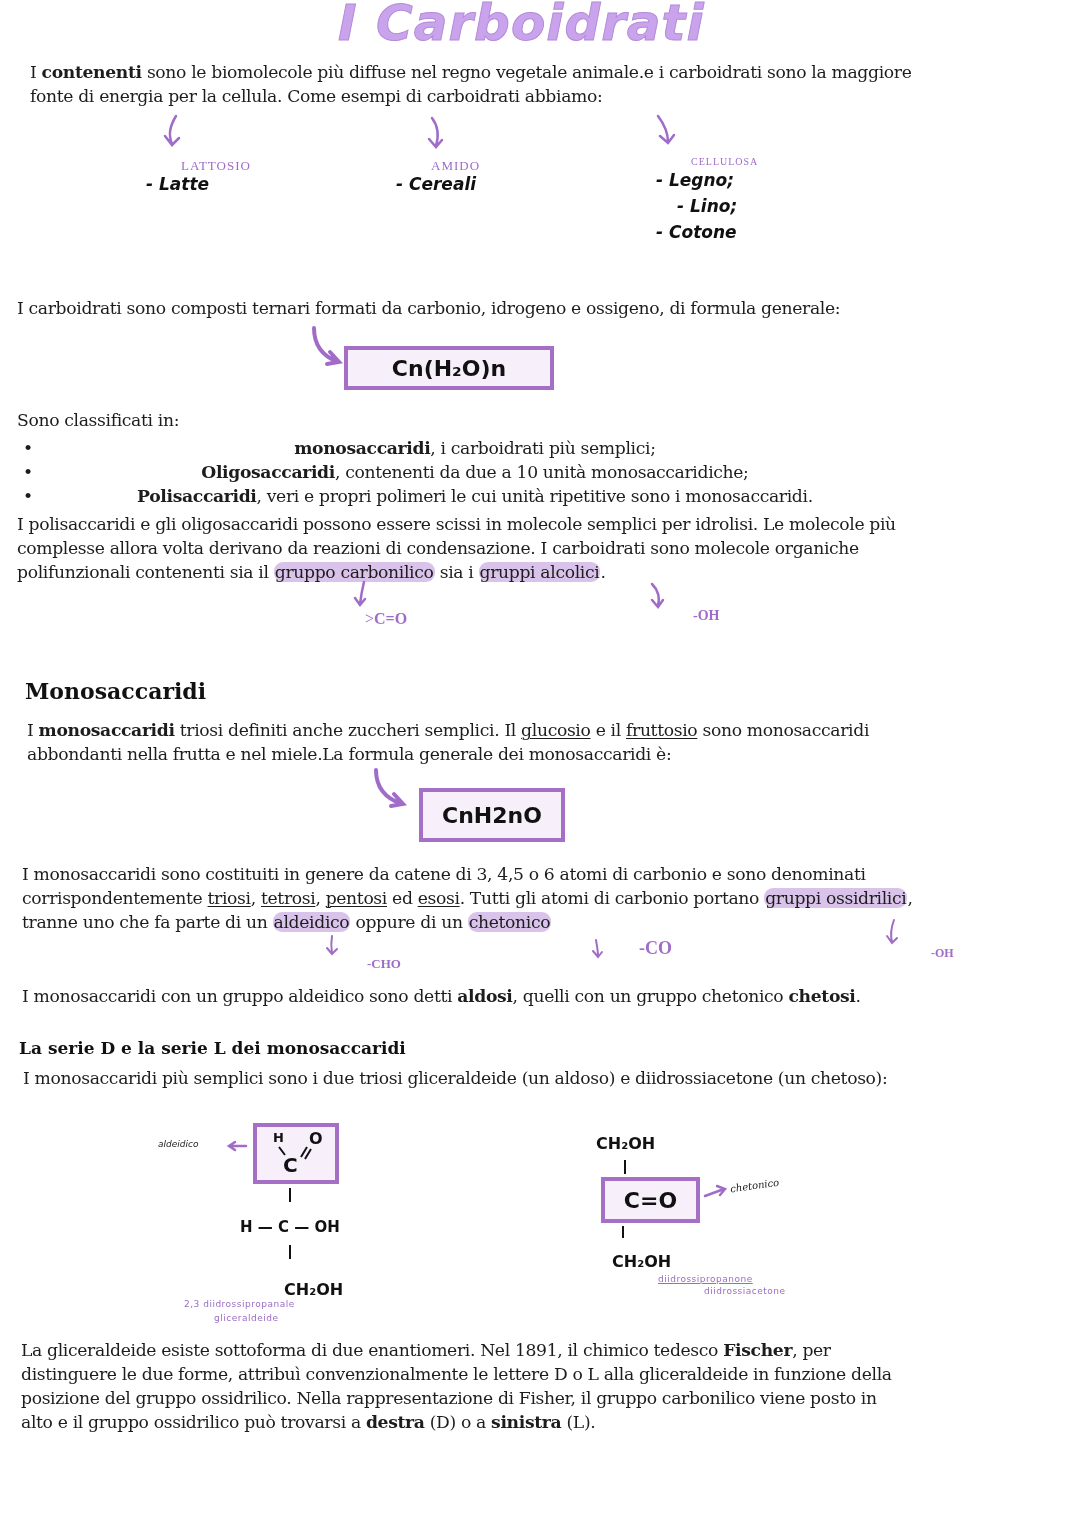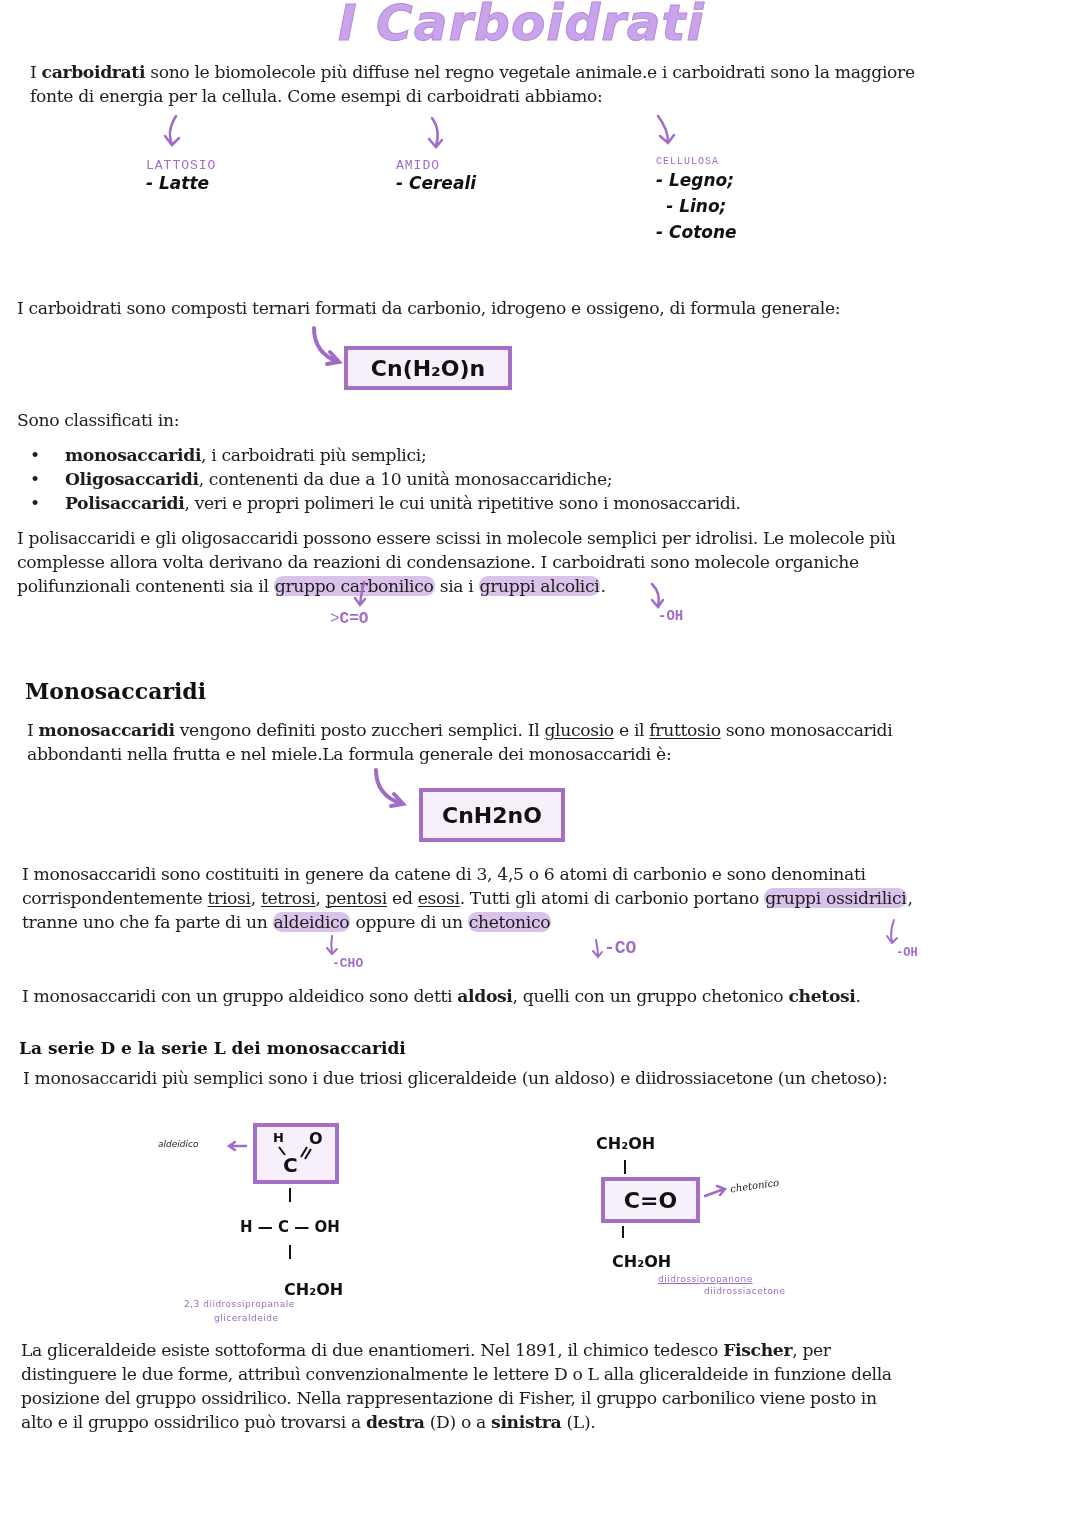--- a/index.html
+++ b/index.html
@@ -9,51 +9,51 @@
   }
   .abs { position: absolute; }
   .txt {
     font-family: "DejaVu Serif", serif; font-size: 17.2px; line-height: 24px;
     color: #1d1d1d; letter-spacing: -0.35px; white-space: nowrap;
   }
   b { font-weight: bold; }
   .hl { background: #d9c3ea; border-radius: 9px; padding: 0 1px; }
   .ul { text-decoration: underline; text-decoration-thickness: 1px; text-underline-offset: 2px; }
   .hand {
-    font-family: Liberation Mono, monospace; color: #a06cc8; white-space: nowrap;
+    font-family: Liberation Serif, serif; color: #a06cc8; white-space: nowrap; margin-left: 35px;
   }
   .handblk {
     font-family: "DejaVu Sans", sans-serif; color: #111; font-weight: bold; white-space: nowrap;
   }
   .title {
     font-family: "DejaVu Sans", sans-serif; font-size: 50px; font-weight: bold;
     color: #c9a4ec; letter-spacing: 1px; font-style: italic;
     -webkit-text-stroke: 1px #b38ad8;
   }
   .box {
     border: 4px solid #a56fc6; background: #f7f0fb; box-sizing: border-box;
     display: flex; align-items: center; justify-content: center;
     font-family: "DejaVu Sans", sans-serif; color: #111; font-weight: bold;
   }
   .h2 { font-family: "DejaVu Serif", serif; font-weight: bold; font-size: 22px; color: #111; }
   .h3 { font-family: "DejaVu Serif", serif; font-weight: bold; font-size: 17px; color: #111; }
-  .bullet-list { list-style: none; margin: 11px; padding: 0; }
+  .bullet-list { list-style: none; margin: 4px; padding: 0; text-align: center; }
   .bullet-list li { position: relative; padding-left: 37px; }
   .bullet-list li::before { content: "•"; position: absolute; left: 2px; }
   svg.arrow { position: absolute; overflow: visible; }
   .chem { font-family: "DejaVu Sans", sans-serif; font-weight: bold; color: #111; white-space: nowrap; }
   .tiny { font-family: "DejaVu Sans", sans-serif; color: #9a6cc3; font-size: 9px; white-space: nowrap; letter-spacing: 0.5px; }
 </style>
 </head>
 <body>
 
 <div class="abs title" style="left:338px; top:-6px;">I Carboidrati</div>
 
 <div class="abs txt" style="left:30px; top:60px;">
-  <div><span>I </span><b>carboidrati</b><span> sono le biomolecole più diffuse nel regno vegetale animale.e i carboidrati sono la maggiore</span></div>
+  <div><span>I </span><b>contenenti</b><span> sono le biomolecole più diffuse nel regno vegetale animale.e i carboidrati sono la maggiore</span></div>
   <div>fonte di energia per la cellula. Come esempi di carboidrati abbiamo:</div>
 </div>
 
 <svg class="arrow" style="left:160px; top:114px;" width="30" height="36">
     <path d="M16 2 C10 12 8 20 12 30 M5 22 L12 31 L19 24" fill="none" stroke="#a06cc8" stroke-width="2.5" stroke-linecap="round"></path>
   </svg>
 <svg class="arrow" style="left:424px; top:116px;" width="30" height="36">
     <path d="M8 2 C14 10 15 20 12 30 M5 23 L12 31 L18 24" fill="none" stroke="#a06cc8" stroke-width="2.5" stroke-linecap="round"></path>
   </svg>
 <svg class="arrow" style="left:652px; top:114px;" width="30" height="36">
@@ -72,21 +72,21 @@
   <div class="hand" style="font-size:10px; letter-spacing:1px;">CELLULOSA</div>
   <div class="handblk" style="font-size:17px; font-style:italic; line-height:26px;">- <span>Legno;</span></div>
   <div class="handblk" style="font-size:17px; font-style:italic; line-height:26px;text-align:center;">- <span>Lino;</span></div>
   <div class="handblk" style="font-size:17px; font-style:italic; line-height:26px;">- <span>Cotone</span></div>
 </div>
 
 <div class="abs txt" style="left:17px; top:296px;">I carboidrati sono composti ternari formati da carbonio, idrogeno e ossigeno, di formula generale:</div>
 <svg class="arrow" style="left:308px; top:326px;" width="40" height="42">
     <path d="M6 2 C6 18 14 30 30 36 M22 26 L31 36 L19 38" fill="none" stroke="#a06cc8" stroke-width="4" stroke-linecap="round"></path>
   </svg>
-<div class="abs box" style="left:344px; top:346px; width:168px; height:44px; font-size:22px;">Cn(H₂O)n</div>
+<div class="abs box" style="left:344px; top:346px; width:210px; height:44px; font-size:22px;">Cn(H₂O)n</div>
 
 <div class="abs txt" style="left:17px; top:408px;">
   <div>Sono classificati in:</div>
   <ul class="bullet-list">
     <li><b>monosaccaridi</b><span>, i carboidrati più semplici;</span></li>
     <li><b>Oligosaccaridi</b><span>, contenenti da due a 10 unità monosaccaridiche;</span></li>
     <li><b>Polisaccaridi</b><span>, veri e propri polimeri le cui unità ripetitive sono i monosaccaridi.</span></li>
   </ul>
   <div>I polisaccaridi e gli oligosaccaridi possono essere scissi in molecole semplici per idrolisi. Le molecole più</div>
   <div>complesse allora volta derivano da reazioni di condensazione. I carboidrati sono molecole organiche</div>
@@ -97,21 +97,21 @@
     <path d="M12 2 C10 10 9 16 8 24 M3 18 L8 25 L13 19" fill="none" stroke="#a06cc8" stroke-width="2.5" stroke-linecap="round"></path>
   </svg>
 <div class="abs hand" style="left:330px; top:610px; font-size:16px; font-weight:bold;"><span style="font-weight:normal;">&gt;</span><span>C=O</span></div>
 <svg class="arrow" style="left:648px; top:582px;" width="20" height="28">
     <path d="M4 2 C10 8 12 16 10 24 M4 18 L10 25 L15 18" fill="none" stroke="#a06cc8" stroke-width="2.5" stroke-linecap="round"></path>
   </svg>
 <div class="abs hand" style="left:658px; top:608px; font-size:14px; font-weight:bold;">-OH</div>
 
 <div class="abs h2" style="left:25px; top:678px;">Monosaccaridi</div>
 <div class="abs txt" style="left:27px; top:718px;">
-  <div><span>I </span><b>monosaccaridi</b><span> vengono definiti posto zuccheri semplici. Il </span><span class="ul">glucosio</span><span> e il </span><span class="ul">fruttosio</span><span> sono monosaccaridi</span></div>
+  <div><span>I </span><b>monosaccaridi</b><span> triosi definiti anche zuccheri semplici. Il </span><span class="ul">glucosio</span><span> e il </span><span class="ul">fruttosio</span><span> sono monosaccaridi</span></div>
   <div>abbondanti nella frutta e nel miele.La formula generale dei monosaccaridi è:</div>
 </div>
 <svg class="arrow" style="left:372px; top:768px;" width="40" height="42">
     <path d="M4 2 C4 18 12 30 30 36 M22 26 L31 36 L19 38" fill="none" stroke="#a06cc8" stroke-width="4" stroke-linecap="round"></path>
   </svg>
 <div class="abs box" style="left:419px; top:788px; width:146px; height:54px; font-size:22px;">CnH2nO</div>
 
 <div class="abs txt" style="left:22px; top:862px;">
   <div>I monosaccaridi sono costituiti in genere da catene di 3, 4,5 o 6 atomi di carbonio e sono denominati</div>
   <div><span>corrispondentemente </span><span class="ul">triosi</span><span>, </span><span class="ul">tetrosi</span><span>, </span><span class="ul">pentosi</span><span> ed </span><span class="ul">esosi</span><span>. Tutti gli atomi di carbonio portano </span><span class="hl">gruppi ossidrilici</span><span>,</span></div>

